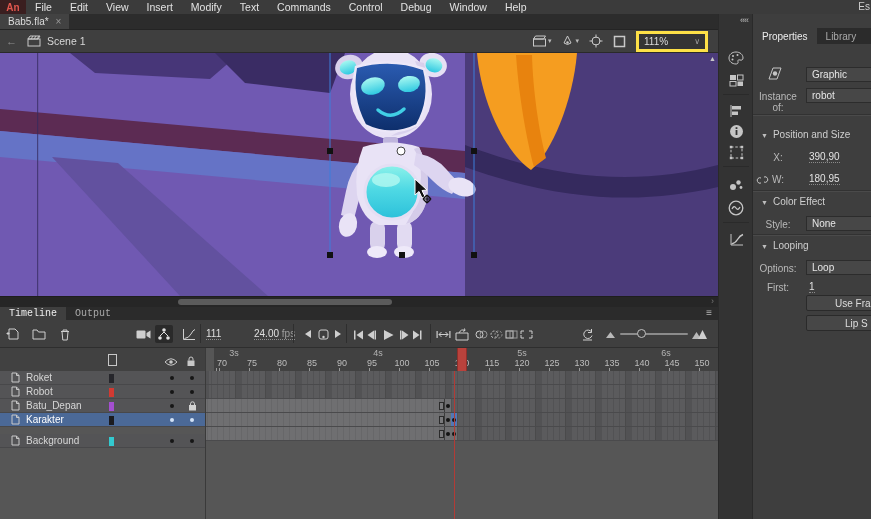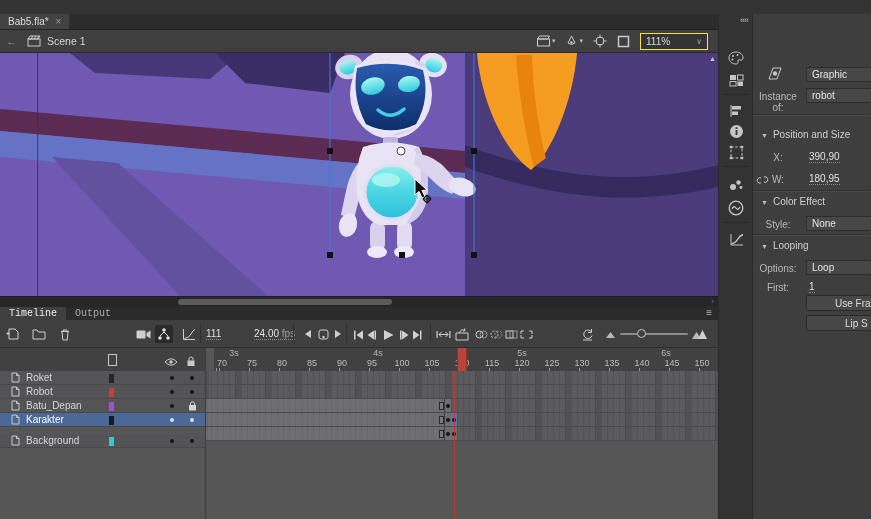--- a/index.html
+++ b/index.html
@@ -17,21 +17,21 @@
   .tabbar{height:15px;background:#2c2c2c;display:flex;border-bottom:1px solid #242424;}
   .doctab{height:15px;padding:0 8px;background:#424242;display:flex;align-items:center;gap:7px;
           font-size:10px;color:#dcdcdc;}
   .doctab .close{color:#9a9a9a;font-size:10px;}
   .editbar{height:22px;background:#3f3f3f;border-bottom:1px solid #2a2a2a;position:relative;
            display:flex;align-items:center;font-size:10.5px;}
   .back-arrow{color:#8f8f8f;margin:0 6px 0 6px;font-size:11px;}
   .scene-label{color:#d8d8d8;margin-left:6px;}
   .editbar-right{position:absolute;right:10px;top:0;height:22px;display:flex;align-items:center;gap:10px;}
   .caret{font-size:7px;color:#bbb;margin-left:1px;}
-  .zoom-box{width:56px;height:15px;background:#343434;border:1px solid #fde047;display:flex;
+  .zoom-box{width:56px;height:15px;background:#343434;border:3px solid #fde047;display:flex;
             align-items:center;justify-content:space-between;padding:0 5px;font-size:10px;color:#ddd;}
   
   .stage{position:relative;height:243px;background:#7059b2;overflow:hidden;}
   .stage-vscroll-arrow{position:absolute;right:2px;top:2px;color:#c7c7c7;font-size:7px;z-index:5;}
   .hscroll{position:relative;height:10px;background:#262626;border-top:1px solid #1e1e1e;}
   .hscroll .thumb{position:absolute;left:178px;top:2px;width:214px;height:6px;background:#5b5b5b;border-radius:3px;}
   .hscroll .chev{position:absolute;right:4px;top:-1px;color:#777;font-size:9px;}
   
   .tl-tabbar{height:13px;background:#2b2b2b;display:flex;position:relative;font-size:10px;}
   .tl-tab{padding:0 9px;display:flex;align-items:center;color:#a8a8a8;font-family:Liberation Mono, monospace;}
@@ -100,20 +100,37 @@
   .p-section .tri{font-size:7px;color:#bdbdbd;margin-right:5px;}
   .p-sep{position:absolute;left:0;width:119px;height:1px;background:#323232;border-bottom:1px solid #4a4a4a;}
   .p-btn{position:absolute;left:53px;width:200px;height:16px;background:#474747;border:1px solid #2a2a2a;border-radius:2px;
          font-size:10px;color:#dedede;display:flex;align-items:center;box-sizing:border-box;}
 </style>
 </head>
 <body>
 
 <div class="app">
 
+  <div class="menubar">
+    <div class="an-logo">An</div>
+    <div id="menu-items" style="display:flex;">
+        <div class="menu-item">File</div>
+        <div class="menu-item">Edit</div>
+        <div class="menu-item">View</div>
+        <div class="menu-item">Insert</div>
+        <div class="menu-item">Modify</div>
+        <div class="menu-item">Text</div>
+        <div class="menu-item">Commands</div>
+        <div class="menu-item">Control</div>
+        <div class="menu-item">Debug</div>
+        <div class="menu-item">Window</div>
+        <div class="menu-item">Help</div>
+      </div>
+    <div class="workspace">Es</div>
+  </div>
 
   <div class="left-col">
 
     <div class="tabbar">
       <div class="doctab">
         <span>Bab5.fla*</span>
         <span class="close">×</span>
       </div>
     </div>
 
@@ -608,20 +625,24 @@
     <span class="dock-sep" style="top:208px;"></span>
     <span class="dock-ico" style="top:218px;">
       <svg width="15" height="14" viewBox="0 0 15 14">
           <path d="M2,1 V12 H14" fill="none" stroke="#c5c5c5"></path>
           <path d="M2.5,11 Q6,10.5 8.5,6.5 T14,1.5" fill="none" stroke="#c5c5c5" stroke-width="1.4"></path>
         </svg>
     </span>
   </div>
 
   <div class="props">
+    <div class="props-tabs">
+      <div class="props-tab active">Properties</div>
+      <div class="props-tab">Library</div>
+    </div>
     <div class="props-body">
       <span style="position:absolute;left:14px;top:22px;">
         <svg width="16" height="15" viewBox="0 0 16 15">
             <path d="M2,13 L6,2 H14 L10,13 Z" fill="none" stroke="#c5c5c5"></path>
             <circle cx="8" cy="7.5" r="2.2" fill="#c5c5c5"></circle>
           </svg>
       </span>
       <div class="p-field" style="top:23px;">
           <span>Graphic</span>
         </div>

